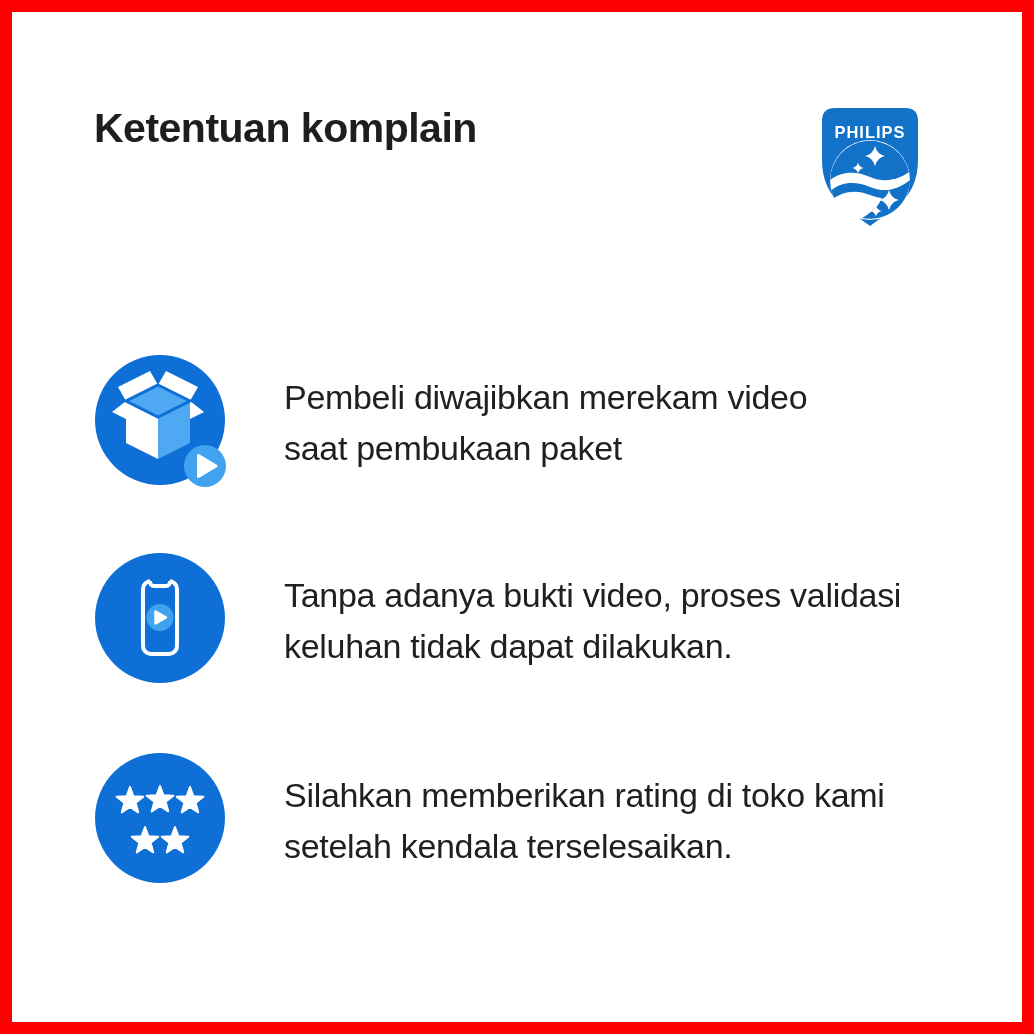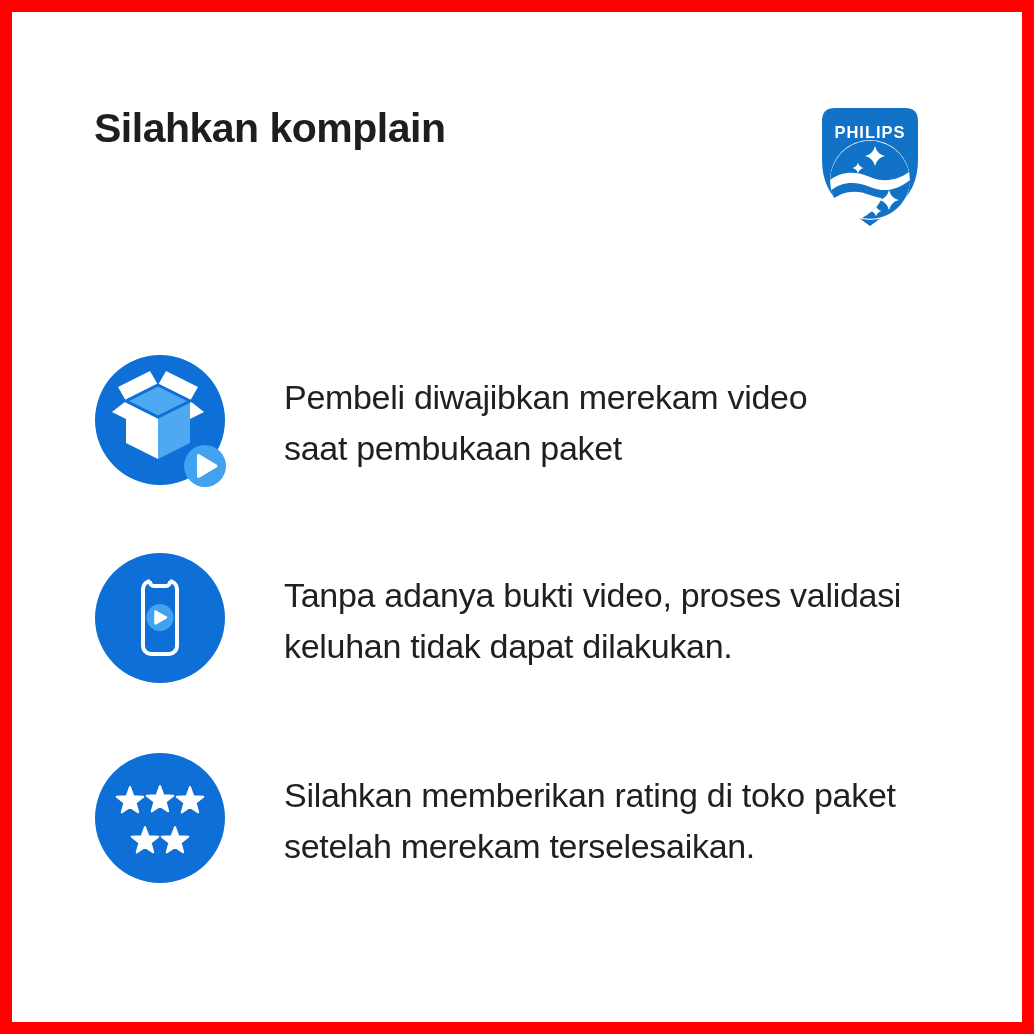--- a/index.html
+++ b/index.html
@@ -36,21 +36,21 @@
     white-space:nowrap;
   }
   .row-text span{display:block;}
 </style>
 </head>
 <body>
 
 <div class="frame">
 
   <div class="page-title">
-    <span style="display:block">Silahkan komplain</span>
+    <span style="display:block">Ketentuan komplain</span>
   </div>
 
   <svg class="logo" viewBox="0 0 96 118">
     <defs>
       <clipPath id="logo-circle-clip">
           <circle cx="48" cy="72" r="40"></circle>
         </clipPath>
       <path id="sparkle4" d="M0,-10 Q1.9,-1.9 10,0 Q1.9,1.9 0,10 Q-1.9,1.9 -10,0 Q-1.9,-1.9 0,-10 Z"></path>
     </defs>
     <path d="M13,0 H83 Q96,0 96,13 V52 Q96,82 74,99 Q59,110 48,118 Q37,110 22,99 Q0,82 0,52 V13 Q0,0 13,0 Z" fill="#1172c8"></path>
@@ -121,18 +121,18 @@
       <circle cx="65" cy="65" r="65" fill="#0e6fd6"></circle>
       <g fill="#ffffff" stroke="#ffffff" stroke-width="2" stroke-linejoin="round">
         <use href="#star5" transform="translate(35,48)"></use>
         <use href="#star5" transform="translate(65,47)"></use>
         <use href="#star5" transform="translate(95,48)"></use>
         <use href="#star5" transform="translate(50,88)"></use>
         <use href="#star5" transform="translate(80,88)"></use>
       </g>
     </svg>
     <div class="row-text">
-      <span>Silahkan memberikan rating di toko paket</span>
-      <span>setelah merekam terselesaikan.</span>
+      <span>Silahkan memberikan rating di toko kami</span>
+      <span>setelah kendala terselesaikan.</span>
     </div>
   </div>
 
 </div>
 
 </body></html>

